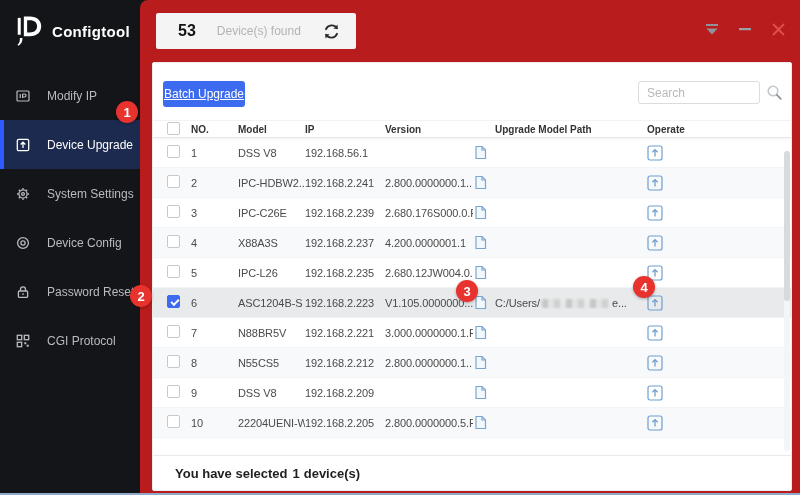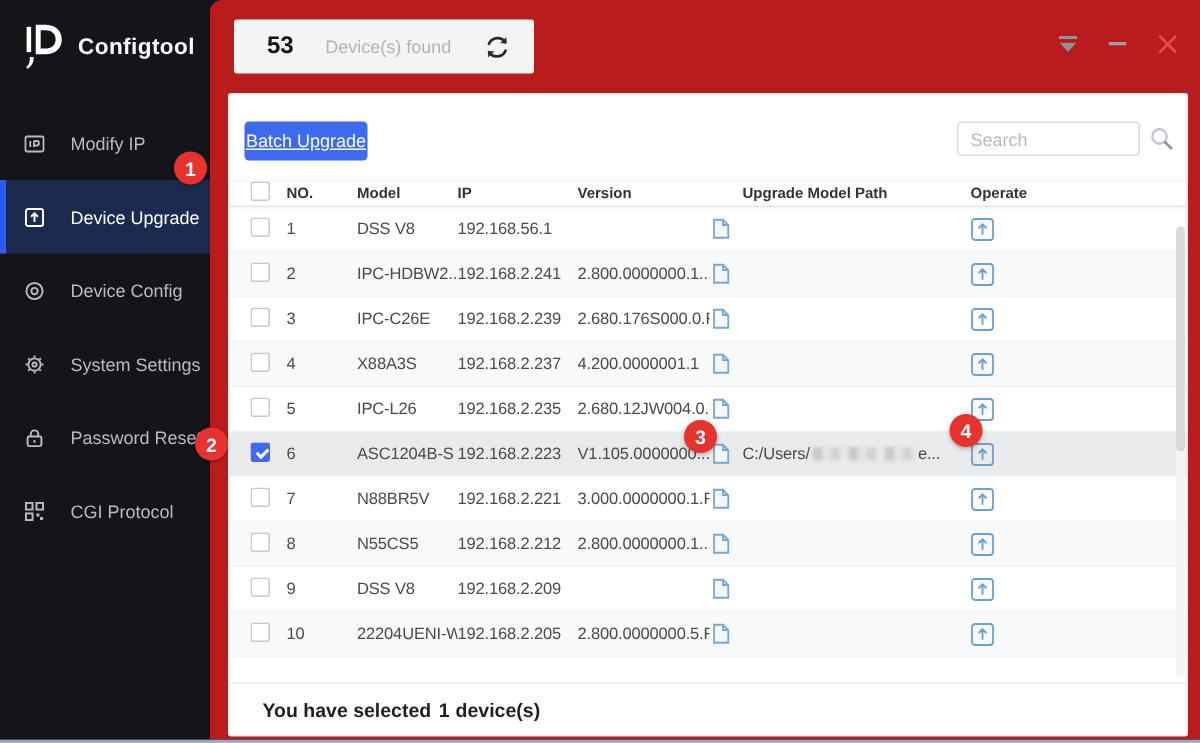--- a/index.html
+++ b/index.html
@@ -103,35 +103,35 @@
           <svg viewBox="0 0 14 14" fill="none" stroke="currentColor" stroke-width="1.3">
             <rect x="1.3" y="1.3" width="11.4" height="11.4" rx="1.5"></rect>
             <path d="M7 10V4.4 M4.7 6.5L7 4.2l2.3 2.3"></path>
           </svg>
         </span>
         <span class="nav-label">Device Upgrade</span>
       </div>
       <div class="nav-item">
         <span class="nav-icon">
           <svg viewBox="0 0 14 14" fill="none" stroke="currentColor" stroke-width="1.3">
-            <circle cx="7" cy="7" r="5.4"></circle>
-              <circle cx="7" cy="7" r="2.1"></circle>
-          </svg>
-        </span>
-        <span class="nav-label">Device Config</span>
-      </div>
-      <div class="nav-item">
-        <span class="nav-icon">
-          <svg viewBox="0 0 14 14" fill="none" stroke="currentColor" stroke-width="1.3">
             <circle cx="7" cy="7" r="4.1"></circle>
               <circle cx="7" cy="7" r="1.4"></circle>
             <path d="M7 1v1.5 M7 11.5V13 M1 7h1.5 M11.5 7H13 M2.8 2.8l1 1 M10.2 10.2l1 1 M11.2 2.8l-1 1 M3.8 10.2l-1 1"></path>
           </svg>
         </span>
         <span class="nav-label">System Settings</span>
+      </div>
+      <div class="nav-item">
+        <span class="nav-icon">
+          <svg viewBox="0 0 14 14" fill="none" stroke="currentColor" stroke-width="1.3">
+            <circle cx="7" cy="7" r="5.4"></circle>
+              <circle cx="7" cy="7" r="2.1"></circle>
+          </svg>
+        </span>
+        <span class="nav-label">Device Config</span>
       </div>
       <div class="nav-item">
         <span class="nav-icon">
           <svg viewBox="0 0 14 14" fill="none" stroke="currentColor" stroke-width="1.3">
             <rect x="2.4" y="6" width="9.2" height="6.4" rx="1"></rect>
             <path d="M4.5 6V4.4a2.5 2.5 0 0 1 5 0V6 M7 8.3v1.8"></path>
           </svg>
         </span>
         <span class="nav-label">Password Reset</span>
       </div>

